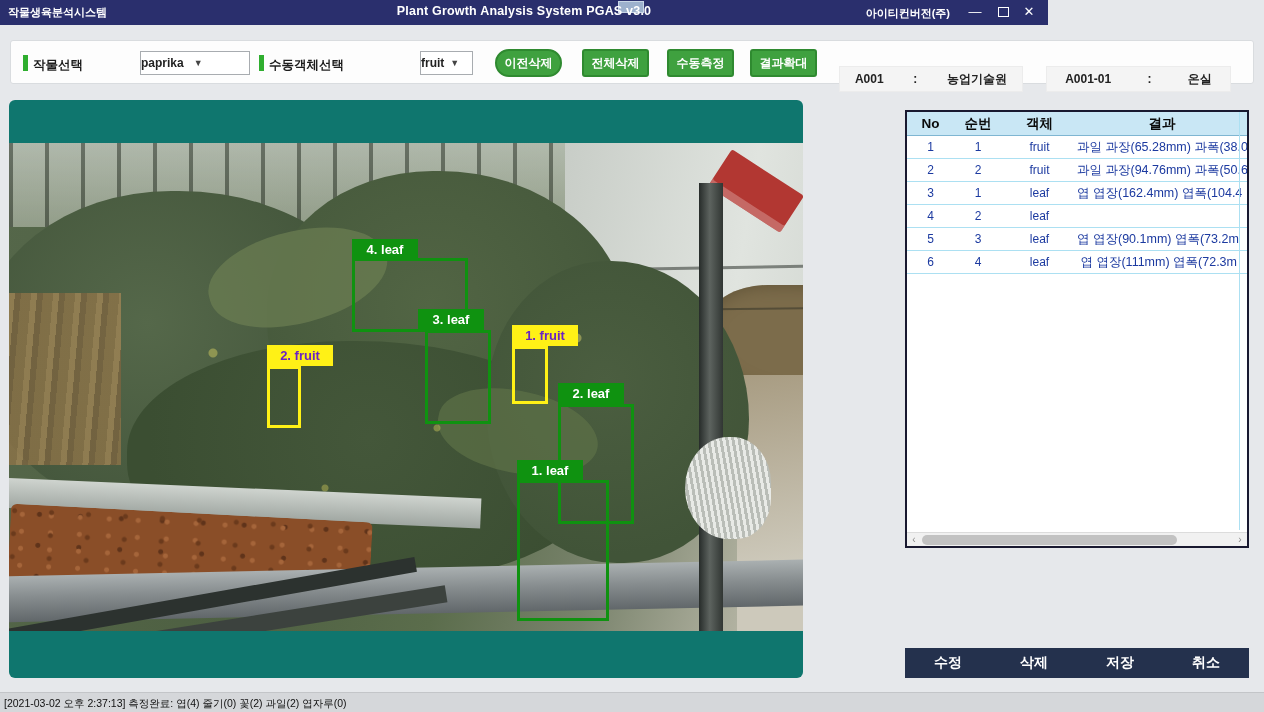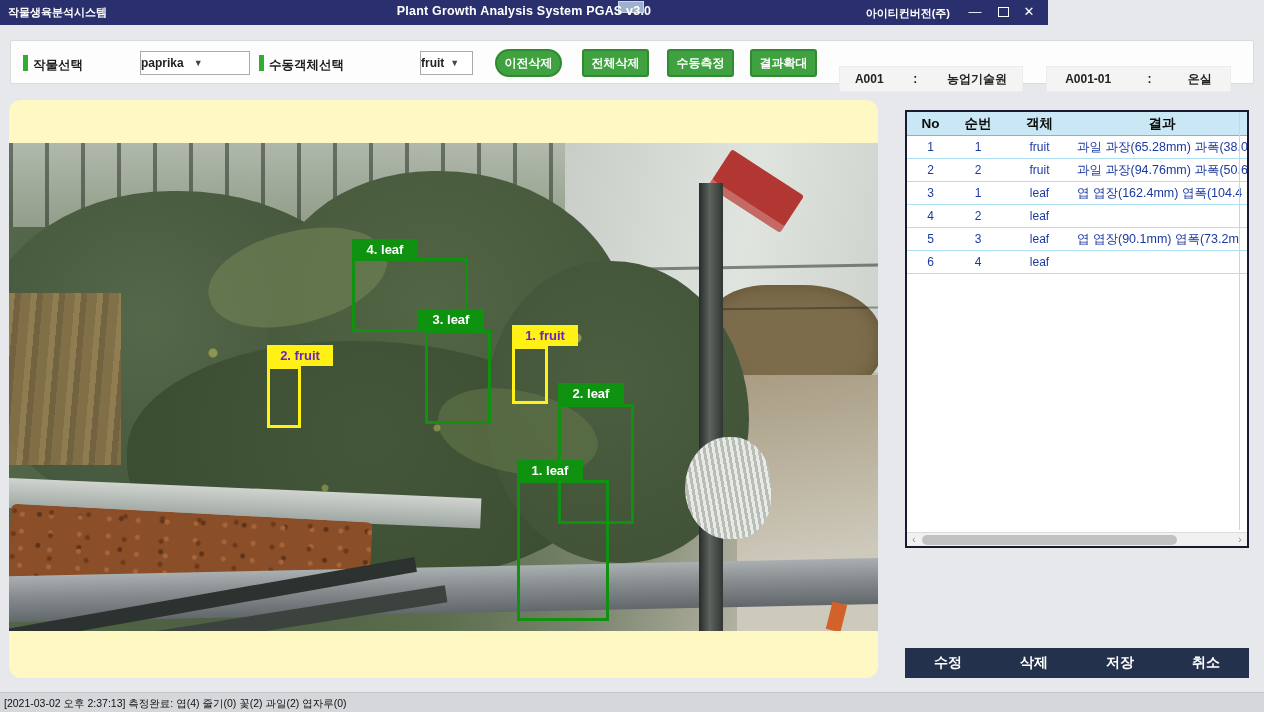--- a/index.html
+++ b/index.html
@@ -20,21 +20,21 @@
   #toolbar { position:absolute; left:10px; top:40px; width:1244px; height:44px; background:#fdfdfd; border:1px solid #d9dcdf; border-radius:3px; }
   .accent { position:absolute; width:5px; height:16px; background:#2fae2f; top:14px; }
   .tb-label { position:absolute; top:16px; font-size:12.5px; font-weight:bold; color:#1c1c1c; }
   .dropdown { position:absolute; top:10px; height:24px; background:#fff; border:1px solid #a8acb0; display:flex; align-items:center; gap:10px; font-size:12px; font-weight:bold; color:#222; cursor:pointer; }
   .dd-arrow { font-size:9px; color:#444; }
   .tb-btn { position:absolute; top:8px; height:28px; width:67px; background:#3fa13f; border:2px solid #2f8a30; border-radius:3px; color:#fff; font-size:12px; font-weight:bold; font-family:inherit; cursor:pointer; }
   .info-box { position:absolute; top:25px; height:26px; background:#f4f4f4; border:1px solid #ececec; display:flex; align-items:center; justify-content:space-around; font-size:12px; font-weight:bold; color:#222; }
   #info1 { left:828px; width:184px; } #info2 { left:1035px; width:185px; }
 
   
-  #image-panel { position:absolute; left:9px; top:100px; width:869px; height:578px; background:#fef9c3; border-radius:12px; overflow:hidden; }
+  #image-panel { position:absolute; left:9px; top:100px; width:794px; height:578px; background:#0f766e; border-radius:6px; overflow:hidden; }
   #photo { position:absolute; left:0; top:43px; width:869px; height:488px; overflow:hidden;
     background:linear-gradient(105deg,#55674a 0%,#4e6042 35%,#5b6d4c 55%,#79836c 70%,#b9b8a8 88%,#c9c5b6 100%); }
   #photo > div { position:absolute; }
   .ph-top { left:0; top:0; width:869px; height:84px; opacity:.8;
     background:repeating-linear-gradient(90deg,rgba(38,44,38,.55) 0 4px,rgba(205,212,203,.28) 4px 36px),linear-gradient(#c5cbc2,#929c87); }
   .ph-sheet { left:556px; top:-12px; width:316px; height:252px; transform:skewY(-4deg);
     background:linear-gradient(100deg,#c8cdc7,#e0e4df 55%,#cdd2cc); }
   .ph-gravel { left:698px; top:142px; width:174px; height:112px; background:#7c6c4b; border-radius:35% 45% 40% 50%; box-shadow:inset 0 0 18px #5e5136; }
   .ph-floor { left:728px; top:232px; width:144px; height:256px; background:linear-gradient(170deg,#a89c82,#cdc9bb 70%); }
   .ph-sign { left:704px; top:26px; width:86px; height:44px; background:#b23732; transform:rotate(33deg); border-radius:3px;
@@ -220,20 +220,21 @@
       <div class="t-row">
         <div>5</div>
         <div>3</div>
         <div>leaf</div>
         <div class="res">엽 엽장(90.1mm) 엽폭(73.2m</div>
       </div>
       <div class="t-row">
         <div>6</div>
         <div>4</div>
         <div>leaf</div>
+        <div class="res">엽 엽장(111mm) 엽폭(72.3m</div>
       </div>
     </div>
   <div id="t-vline"></div>
   <div id="hscroll">
     <span class="hs-arrow" id="hs-left">‹</span>
     <span class="hs-arrow" id="hs-right">›</span>
     <span id="hs-thumb"></span>
   </div>
 </div>
 

